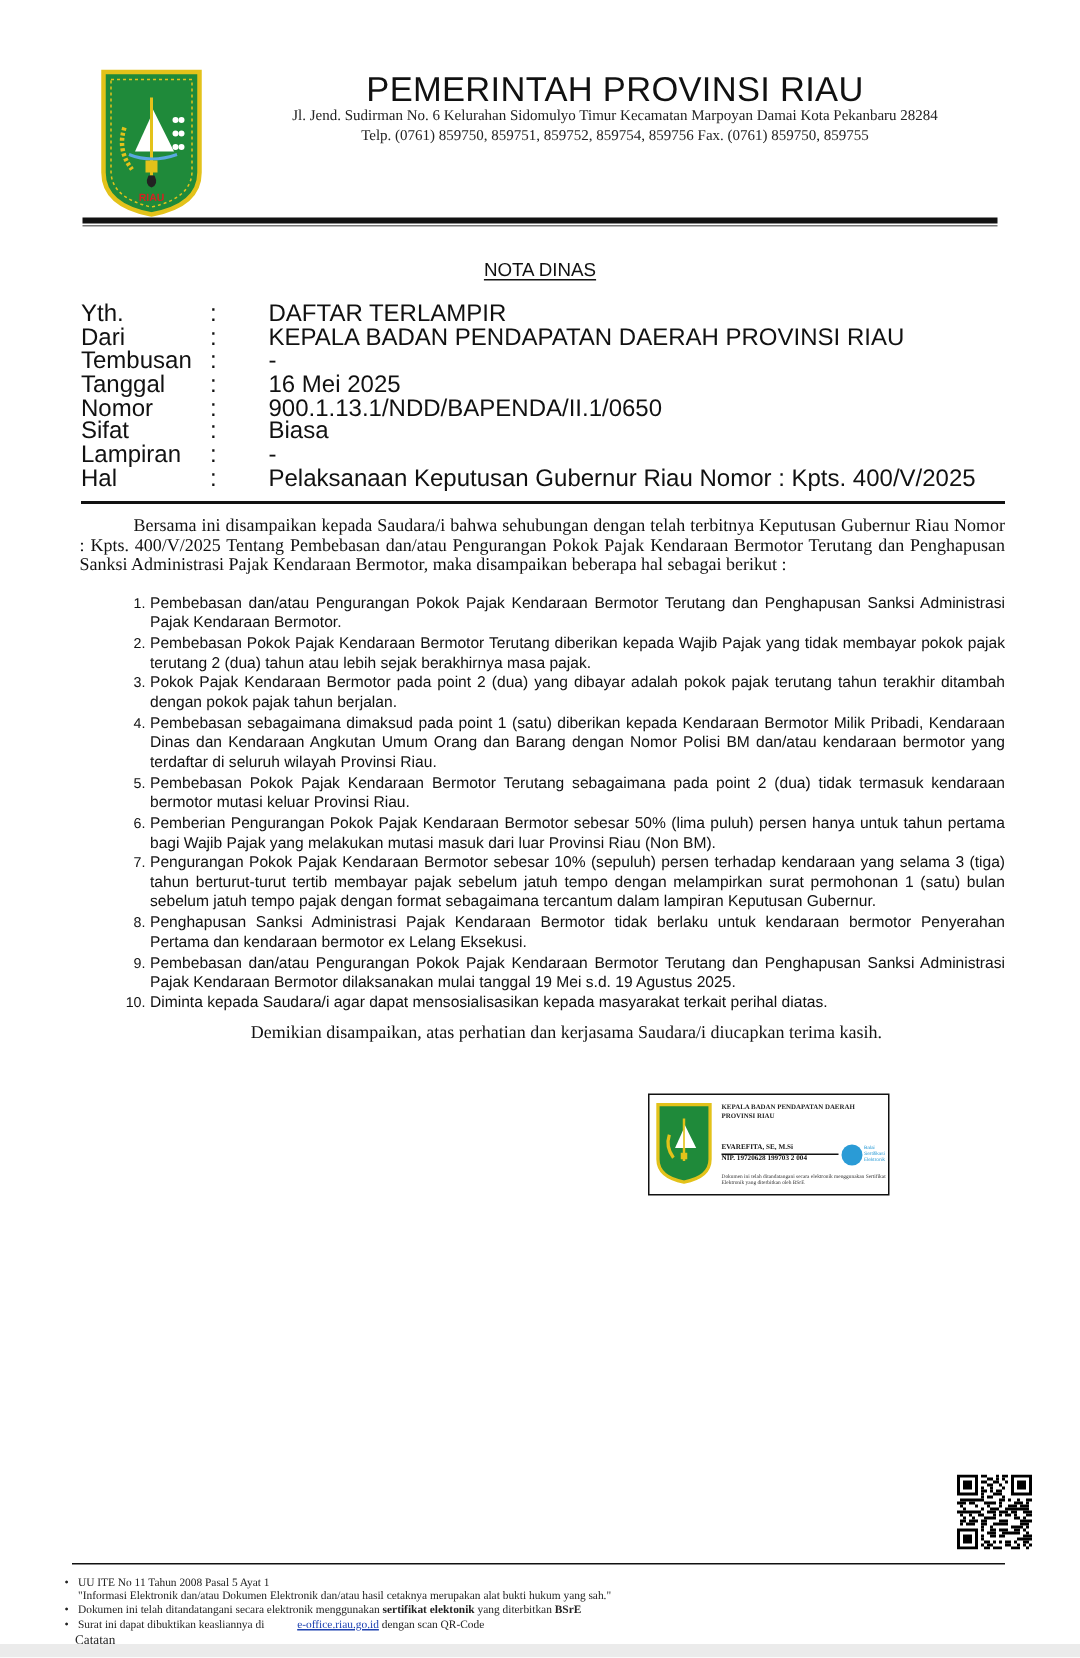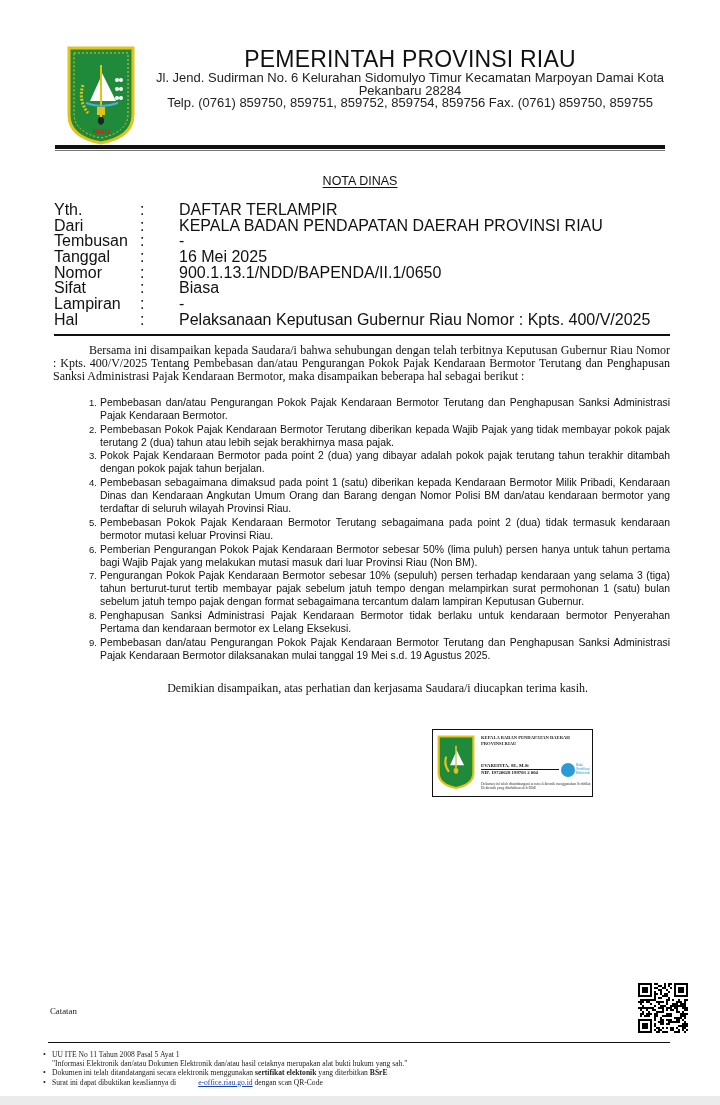--- a/index.html
+++ b/index.html
@@ -5,21 +5,21 @@
   * { box-sizing: border-box; margin: 0; padding: 0; }
   html, body { width: 720px; height: 1105px; background: #ffffff; overflow: hidden; }
   body { position: relative; font-family: "Liberation Sans", sans-serif; color: #111; }
 
   
   .kop { position: absolute; left: 0; top: 0; width: 720px; height: 160px; }
   .logo { position: absolute; left: 66px; top: 45px; width: 70px; height: 100px; }
   .kop-text { position: absolute; left: 140px; top: 46px; width: 540px; text-align: center; }
   .kop-gov { font-size: 23px; letter-spacing: 0.2px; color: #111; line-height: 26px; }
   .kop-agency { font-size: 28.5px; font-weight: bold; line-height: 32px; letter-spacing: 0.3px; }
-  .kop-addr { font-size: 13px; line-height: 12.5px; color: #222; }
+  .kop-addr { font-size: 10px; line-height: 12.5px; color: #222; font-family: Liberation Serif, serif; }
   .kop-rule { position: absolute; left: 55px; top: 145px; width: 610px; height: 4px; background: #111; }
   .kop-rule2 { position: absolute; left: 55px; top: 150px; width: 610px; height: 1px; background: #777; }
 
   
   .title { position: absolute; top: 171px; left: 0; width: 720px; text-align: center; }
   .title span { font-size: 12.5px; font-weight: normal; text-decoration: underline; text-underline-offset: 2px; }
 
   
   .meta { position: absolute; left: 54px; top: 202px; width: 600px; }
   .meta-row { display: flex; height: 15.7px; font-size: 16px; line-height: 15.7px; }
@@ -45,21 +45,21 @@
   .sig-name .nm { display: block; border-bottom: 0.6px solid #111; }
   .sig-bsre { position: absolute; left: 128px; top: 33px; width: 30px; height: 16px; }
   .bsre-circle { position: absolute; left: 0; top: 0; width: 14px; height: 14px; border-radius: 50%; background: #2a9bd6; }
   .bsre-text { position: absolute; left: 15px; top: 1px; font-size: 3.2px; line-height: 3.8px; color: #2a9bd6; }
   .sig-note { position: absolute; left: 48px; top: 52px; width: 110px; font-family: "Liberation Serif", serif; font-size: 3.6px; line-height: 4.4px; color: #333; }
 
   
   .qr { position: absolute; left: 638px; top: 983px; width: 50px; height: 50px; }
 
   
-  .catatan { position: absolute; left: 50px; top: 1006px; font-family: "Liberation Serif", serif; font-size: 8.8px; color: #222; }
+  .catatan { position: absolute; left: 50px; top: 1088px; font-family: "Liberation Serif", serif; font-size: 8.8px; color: #222; }
   .footer-rule { position: absolute; left: 48px; top: 1042px; width: 622px; height: 1.2px; background: #111; }
   .notes { position: absolute; left: 40px; top: 1050px; width: 620px; font-family: "Liberation Serif", serif; font-size: 7.6px; line-height: 9.2px; color: #222; list-style: none; }
   .notes li { position: relative; padding-left: 12px; }
   .notes li::before { content: "\2022"; position: absolute; left: 3px; top: 0; font-size: 8px; }
   .notes li.cont::before { content: ""; }
   .notes a { color: #1a3fb0; text-decoration: underline; padding-left: 20px; }
   .notes b { font-weight: bold; }
   .bottom-band { position: absolute; left: 0; top: 1096px; width: 720px; height: 9px; background: #ebebeb; }
 </style>
 </head>
@@ -174,20 +174,24 @@
     <span class="list-num">7.</span>
     <span>Pengurangan Pokok Pajak Kendaraan Bermotor sebesar 10% (sepuluh) persen terhadap kendaraan yang selama 3 (tiga) tahun berturut-turut tertib membayar pajak sebelum jatuh tempo dengan melampirkan surat permohonan 1 (satu) bulan sebelum jatuh tempo pajak dengan format sebagaimana tercantum dalam lampiran Keputusan Gubernur.</span>
   </div>
   <div class="list-item">
     <span class="list-num">8.</span>
     <span>Penghapusan Sanksi Administrasi Pajak Kendaraan Bermotor tidak berlaku untuk kendaraan bermotor Penyerahan Pertama dan kendaraan bermotor ex Lelang Eksekusi.</span>
   </div>
   <div class="list-item">
     <span class="list-num">9.</span>
     <span>Pembebasan dan/atau Pengurangan Pokok Pajak Kendaraan Bermotor Terutang dan Penghapusan Sanksi Administrasi Pajak Kendaraan Bermotor dilaksanakan mulai tanggal 19 Mei s.d. 19 Agustus 2025.</span>
+  </div>
+  <div class="list-item">
+    <span class="list-num wide">10.</span>
+    <span>Diminta kepada Saudara/i agar dapat mensosialisasikan kepada masyarakat terkait perihal diatas.</span>
   </div>
 </div>
 
 <p class="body-text closing">Demikian disampaikan, atas perhatian dan kerjasama Saudara/i diucapkan terima kasih.</p>
 
 <div class="sig">
   <div class="sig-logo">
     <svg width="38" height="56" viewBox="0 0 70 100">
       <path d="M3 3 H67 V70 Q67 92 35 98 Q3 92 3 70 Z" fill="#1f8a3a" stroke="#e3c21a" stroke-width="4"></path>
       <line x1="35" y1="20" x2="35" y2="72" stroke="#e3c21a" stroke-width="3"></line>

